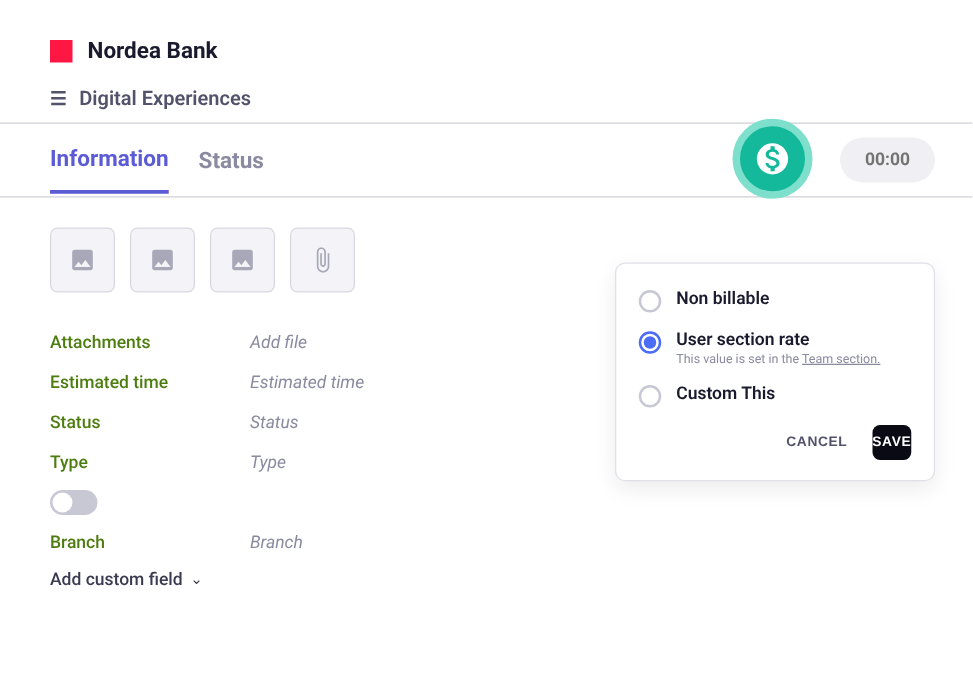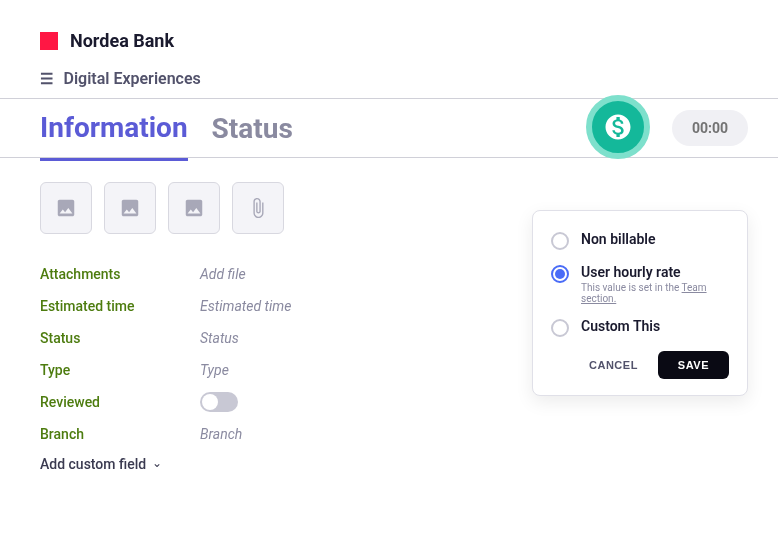--- a/index.html
+++ b/index.html
@@ -51,21 +51,21 @@
       position: relative;
       height: 60px;
     }
     .tabs {
       display: flex;
       align-items: center;
       gap: 24px;
       flex: 1;
     }
     .tab {
-      font-size: 28px;
+      font-size: 18px;
       font-weight: 700;
       color: #8a8aa0;
       padding: 14px 0;
       cursor: pointer;
     }
     .tab.active {
       color: #5b5bd6;
       border-bottom: 3px solid #5b5bd6;
       margin-bottom: -1px;
     }
@@ -153,21 +153,21 @@
       font-size: 14px;
       color: #3a3a50;
       font-weight: 500;
       display: flex;
       gap: 6px;
       margin-top: 6px;
       cursor: pointer;
     }
     .chevron { font-size: 12px; }
     .rate-card {
-      width: 216px;
+      width: 256px;
       background: #fff;
       border: 1px solid #e0e0e8;
       border-radius: 8px;
       box-shadow: 0 6px 18px rgba(0,0,0,0.08);
       padding: 20px 18px 16px 18px;
       position: absolute;
       right: 30px;
       top: 210px;
     }
     .radio-item {
@@ -226,21 +226,21 @@
       padding: 8px 10px;
     }
     .btn-save {
       font-size: 11px;
       font-weight: 700;
       letter-spacing: 0.5px;
       color: #fff;
       background: #0a0a14;
       border: none;
       border-radius: 6px;
-      padding: 8px 20px;
+      padding: 8px 0;
       cursor: pointer;
     }
   </style>
 </head>
 <body>
 
 <div class="header">
   <div class="brand">
     <div class="brand-logo"></div>
     <div class="brand-name">Nordea Bank</div>
@@ -299,21 +299,20 @@
     </div>
     <div class="field-row">
       <div class="field-label">Status</div>
       <div class="field-value">Status</div>
     </div>
     <div class="field-row">
       <div class="field-label">Type</div>
       <div class="field-value">Type</div>
     </div>
     <div class="field-row">
-      <div class="field-label">Reviewed</div>
       <div class="toggle">
           <div class="knob"></div>
         </div>
     </div>
     <div class="field-row">
       <div class="field-label">Branch</div>
       <div class="field-value">Branch</div>
     </div>
     <div class="add-custom">
       <span>Add custom field</span>
@@ -325,21 +324,21 @@
 <div class="rate-card">
   <div class="radio-item">
     <div class="radio-circle"></div>
     <div>
       <div class="radio-label">Non billable</div>
     </div>
   </div>
   <div class="radio-item">
     <div class="radio-circle selected"></div>
     <div>
-      <div class="radio-label">User hourly rate</div>
+      <div class="radio-label">User section rate</div>
       <div class="radio-help"><span>This value is set in the </span><span class="link">Team section.</span></div>
     </div>
   </div>
   <div class="radio-item">
     <div class="radio-circle"></div>
     <div>
       <div class="radio-label">Custom This</div>
     </div>
   </div>
   <div class="card-actions">

